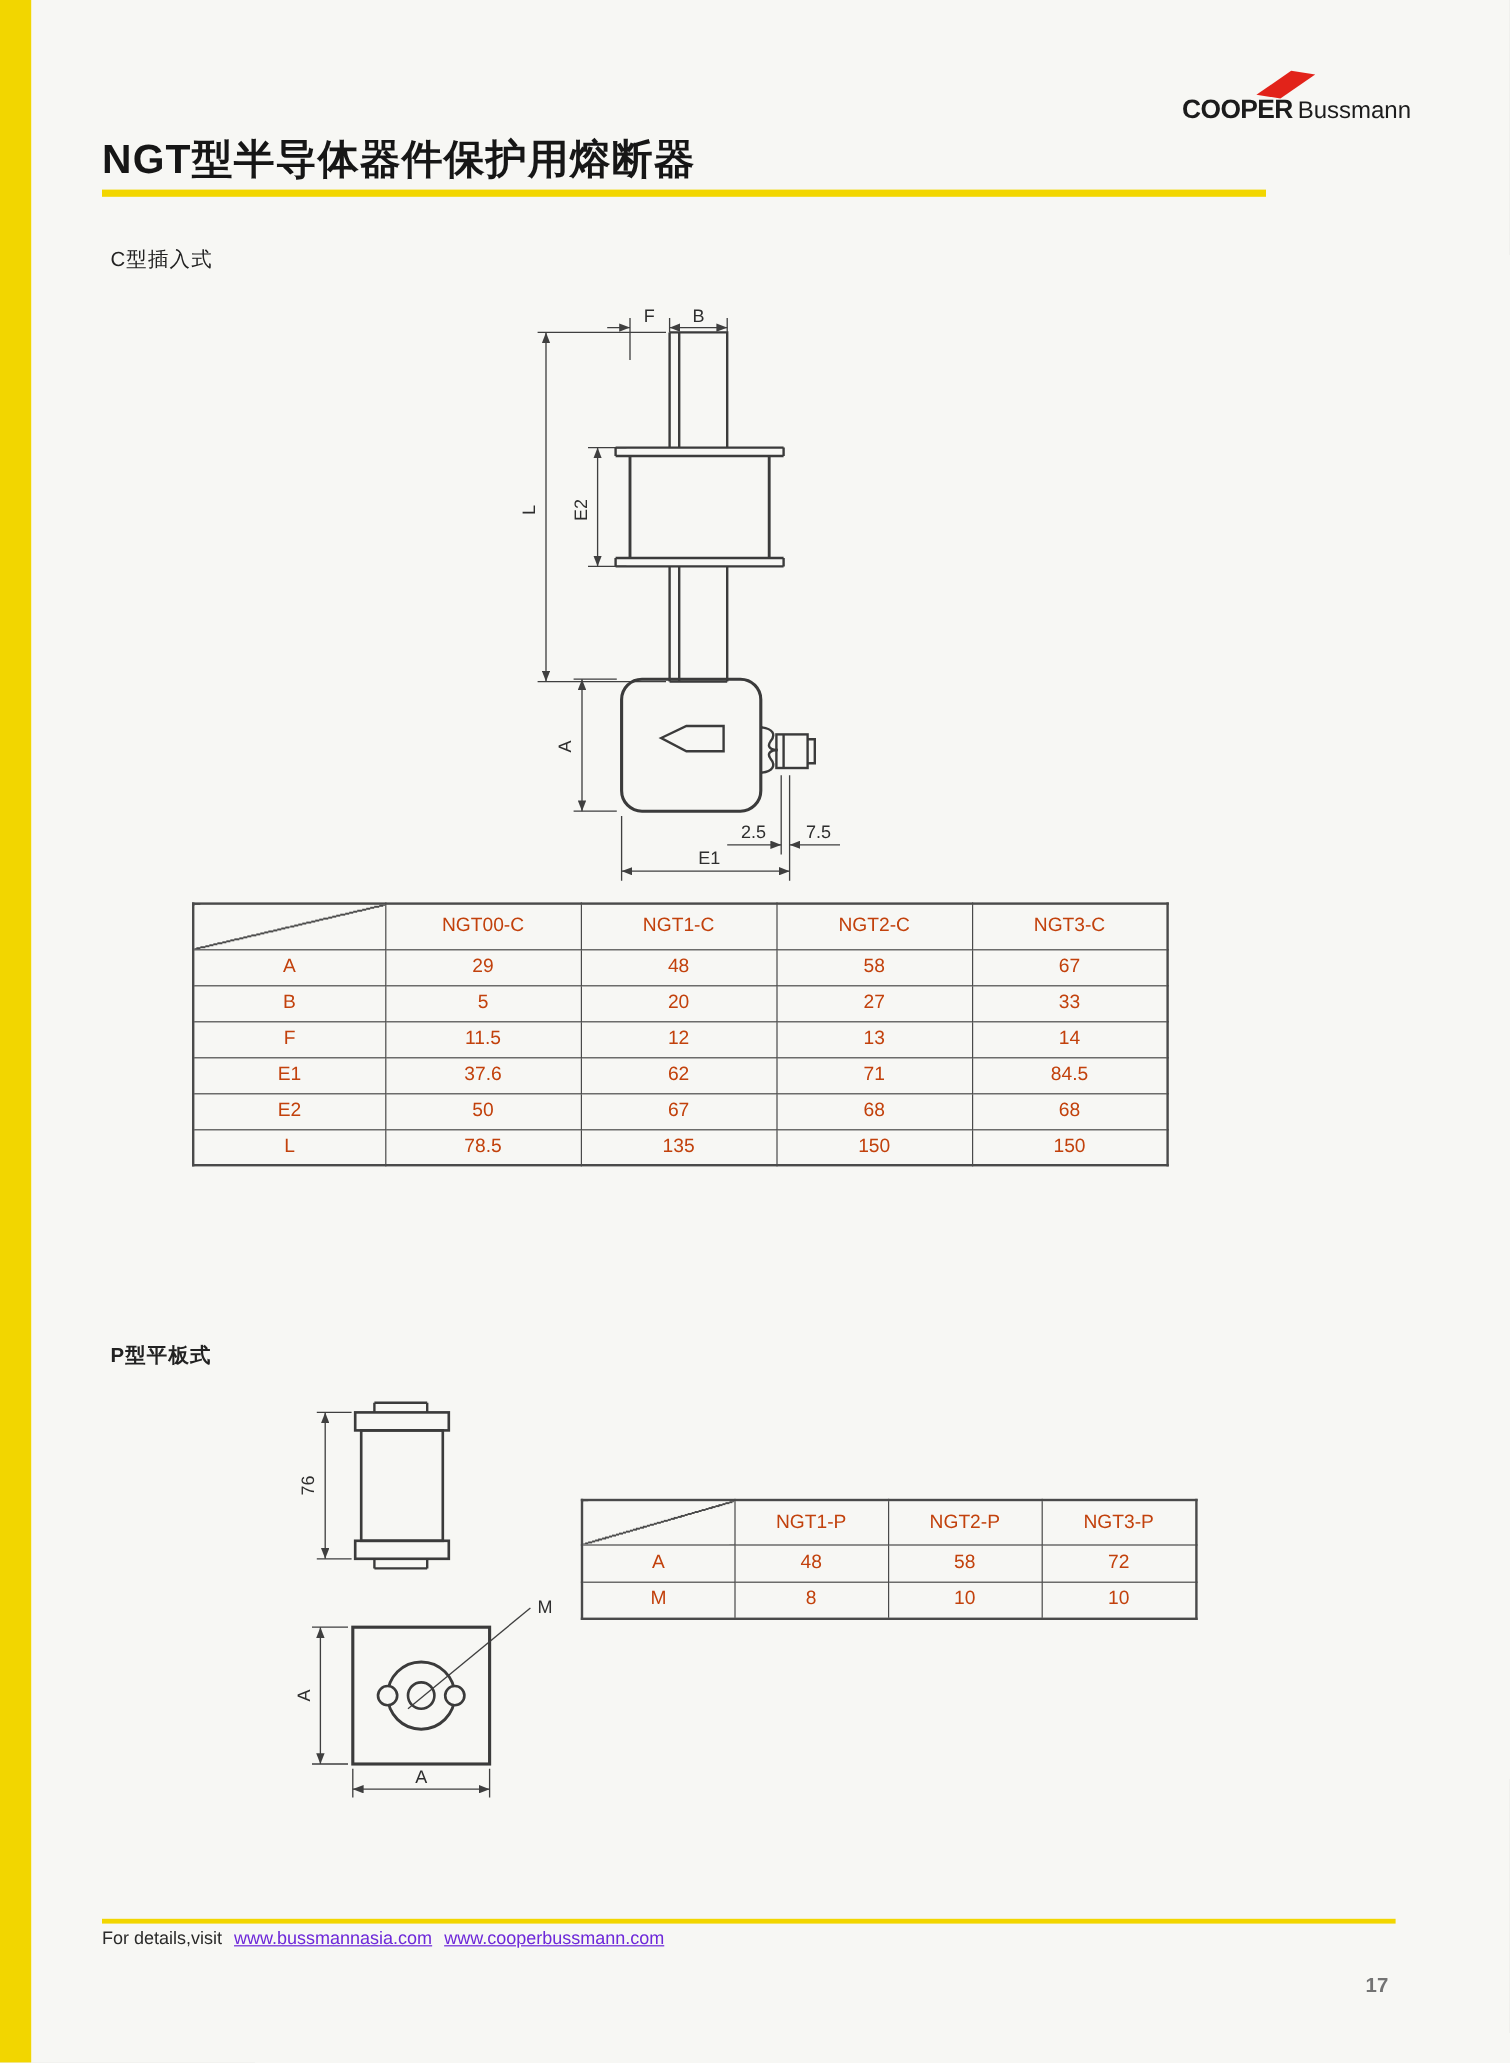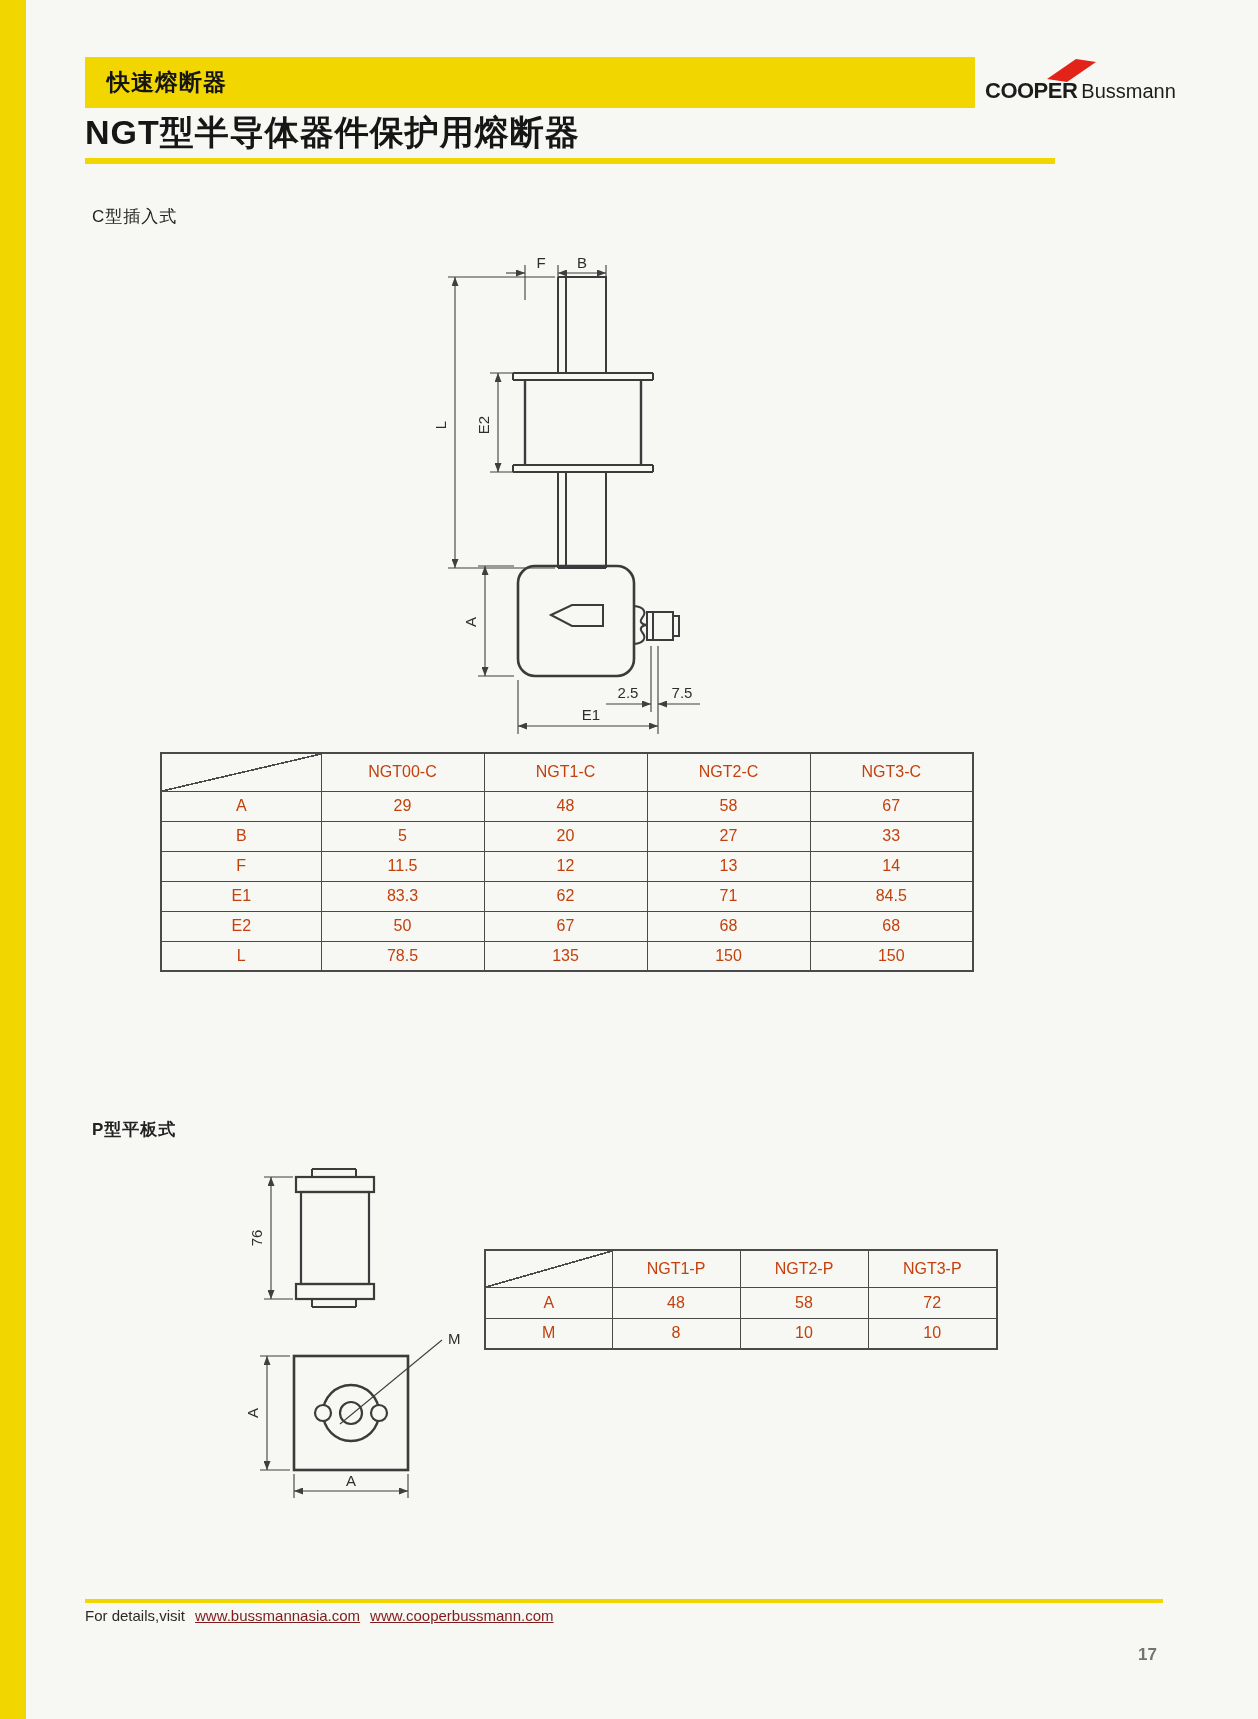--- a/index.html
+++ b/index.html
@@ -37,33 +37,30 @@
   #p-table tbody td { height:31px; }
   .diag {
     background:linear-gradient(to bottom right,
       transparent calc(50% - 0.8px), #4a4a4a calc(50% - 0.8px),
       #4a4a4a calc(50% + 0.8px), transparent calc(50% + 0.8px));
   }
   .notice { position:absolute; left:600px; top:1568px; width:458px; text-align:right; font-size:15px; color:#2a2a2a; }
   .notice .en { margin-left:18px; }
   .footer-rule { position:absolute; left:85px; top:1599px; width:1078px; height:4px; background:var(--yellow,#f2d600); }
   .footer-line { position:absolute; left:85px; font-size:15px; color:#2a2a2a; }
-  .footer-line a, .footer-line .url { text-decoration:underline; color:#7f1d1d; margin-left:10px; }
+  .footer-line a, .footer-line .url { text-decoration:underline; color:#6d28d9; margin-left:10px; }
   .page-number { position:absolute; left:1138px; top:1645px; font-size:17px; color:#737373;font-weight:bold; }
 </style>
 </head>
 <body>
 
 <div class="page">
 
   <div class="leftbar"></div>
 
-  <div class="tabbar">
-    <span class="tab-label">快速熔断器</span>
-  </div>
 
   <svg class="logo-mark" width="62" height="34" viewBox="0 0 62 34">
     <polygon points="7,27 36,7 56,10 27,30" fill="#e2231a"></polygon>
   </svg>
   <div class="logo">
     <span class="cooper">COOPER</span><span class="bussmann">Bussmann</span>
   </div>
 
   <h1 class="page-title">NGT型半导体器件保护用熔断器</h1>
   <div class="title-rule"></div>
@@ -170,21 +167,21 @@
       </tr>
       <tr>
         <td>F</td>
         <td>11.5</td>
         <td>12</td>
         <td>13</td>
         <td>14</td>
       </tr>
       <tr>
         <td>E1</td>
-        <td>83.3</td>
+        <td>37.6</td>
         <td>62</td>
         <td>71</td>
         <td>84.5</td>
       </tr>
       <tr>
         <td>E2</td>
         <td>50</td>
         <td>67</td>
         <td>68</td>
         <td>68</td>

